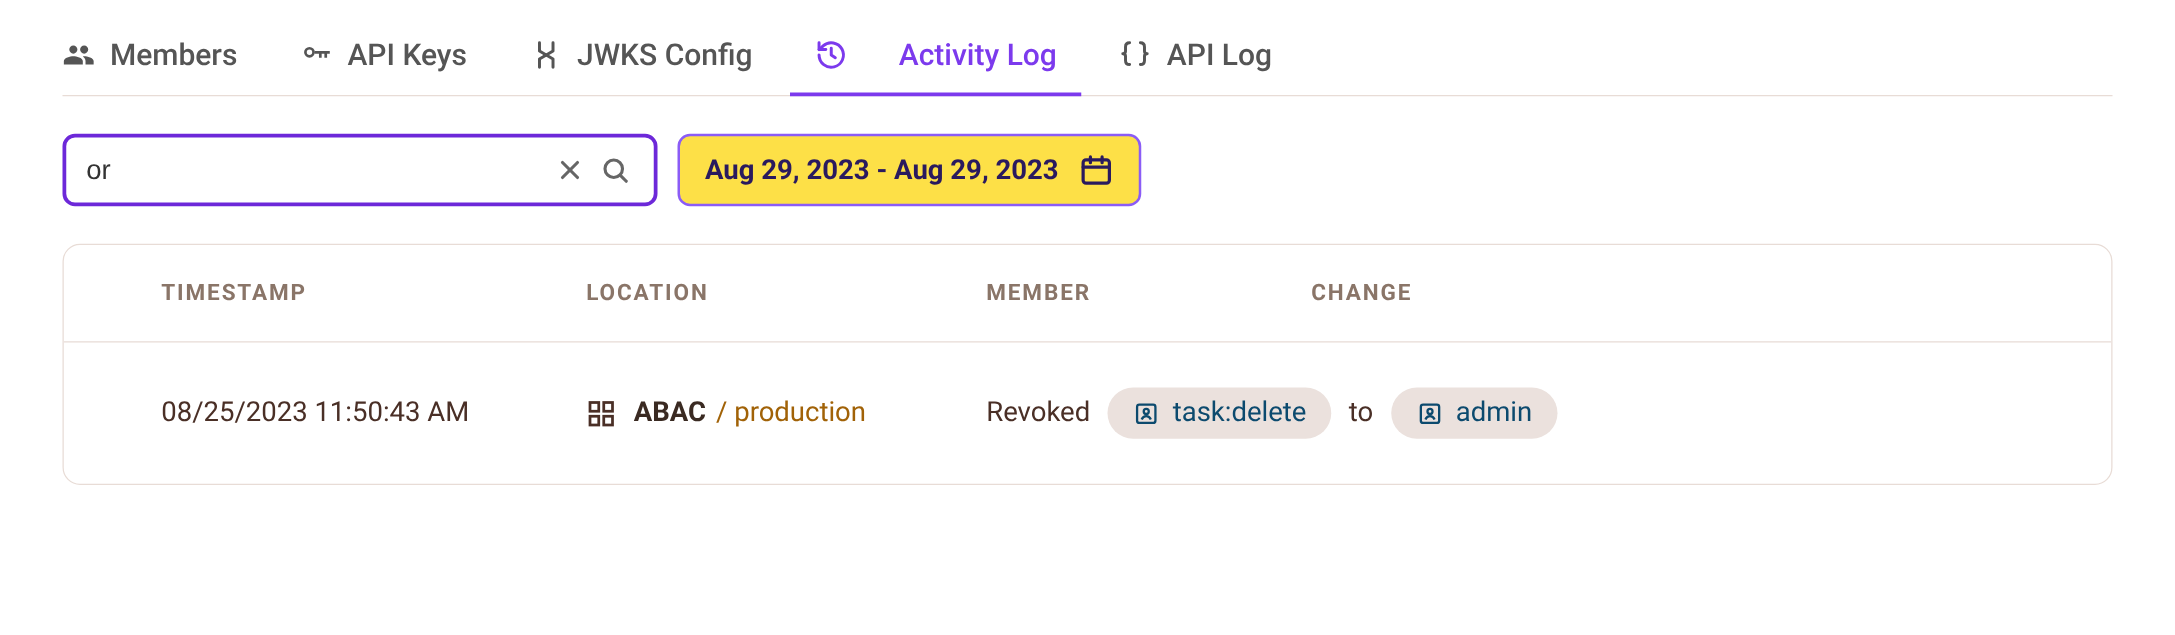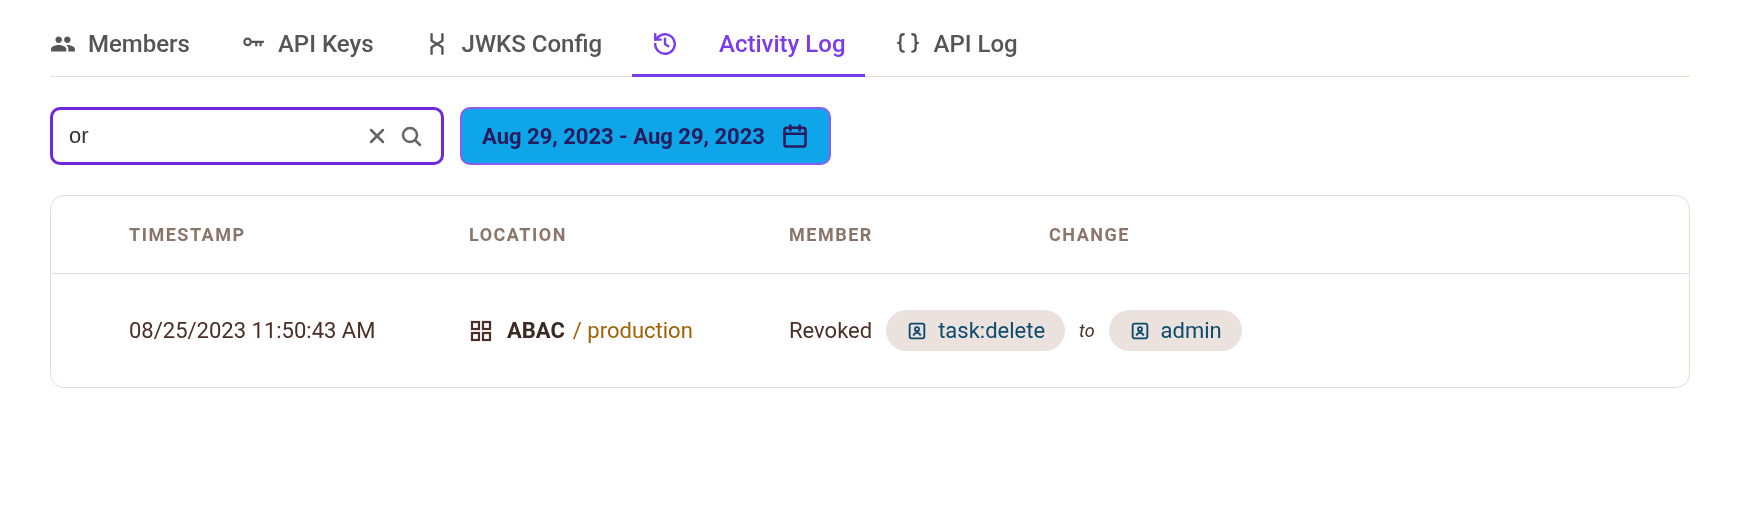--- a/index.html
+++ b/index.html
@@ -60,21 +60,21 @@
       gap: 16px;
       margin-bottom: 30px;
       align-items: stretch;
     }
     .search-box {
       display: flex;
       align-items: center;
       border: 3px solid #6d28d9;
       border-radius: 10px;
       padding: 8px 16px;
-      width: 394px;
+      width: 476px;
       height: 58px;
       background: #fff;
     }
     .search-input {
       flex: 1;
       border: none;
       outline: none;
       font-size: 22px;
       color: #333;
       background: transparent;
@@ -87,21 +87,21 @@
       height: 30px;
       cursor: pointer;
       color: #666;
       margin-left: 6px;
     }
     .date-range {
       display: flex;
       align-items: center;
       gap: 16px;
       border: 2px solid #8b5cf6;
-      background: #0ea5e9;
+      background: #fde047;
       border-radius: 10px;
       padding: 8px 20px;
       height: 58px;
       cursor: pointer;
     }
     .date-range-text {
       font-size: 22px;
       font-weight: 700;
       color: #2a1a5e;
       white-space: nowrap;
@@ -161,23 +161,22 @@
     .change-cell {
       display: flex;
       align-items: center;
       gap: 14px;
     }
     .change-verb {
       font-size: 22px;
       color: #4a2f26;
     }
     .change-connector {
-      font-size: 18px;
+      font-size: 22px;
       color: #4a2f26;
-      font-style: italic;
     }
     .chip {
       display: inline-flex;
       align-items: center;
       gap: 10px;
       background: #ebe1dd;
       border-radius: 999px;
       padding: 8px 20px;
       font-size: 22px;
       color: #0c4a6e;

